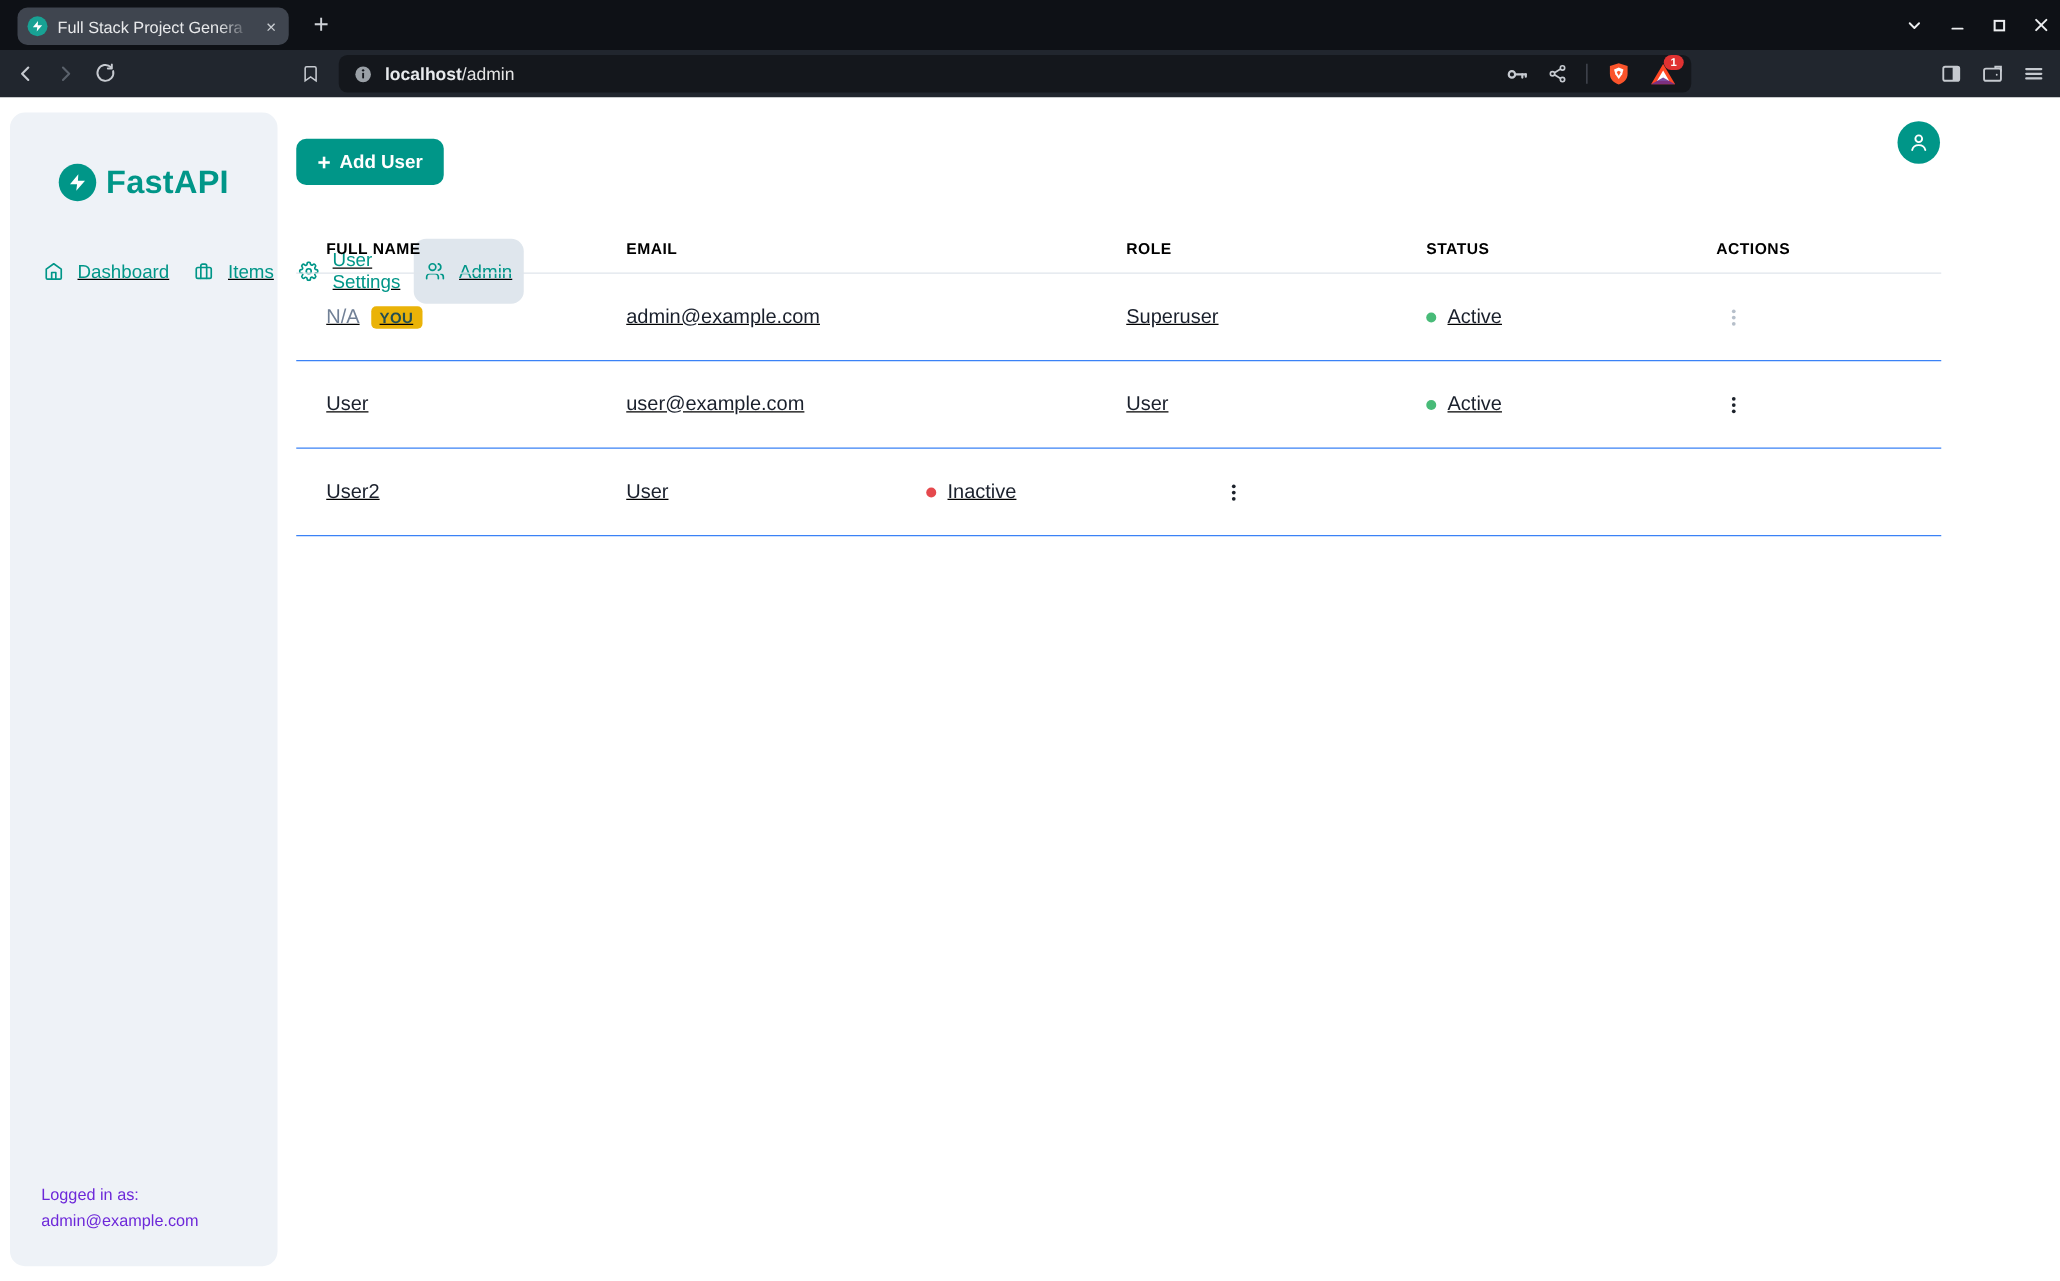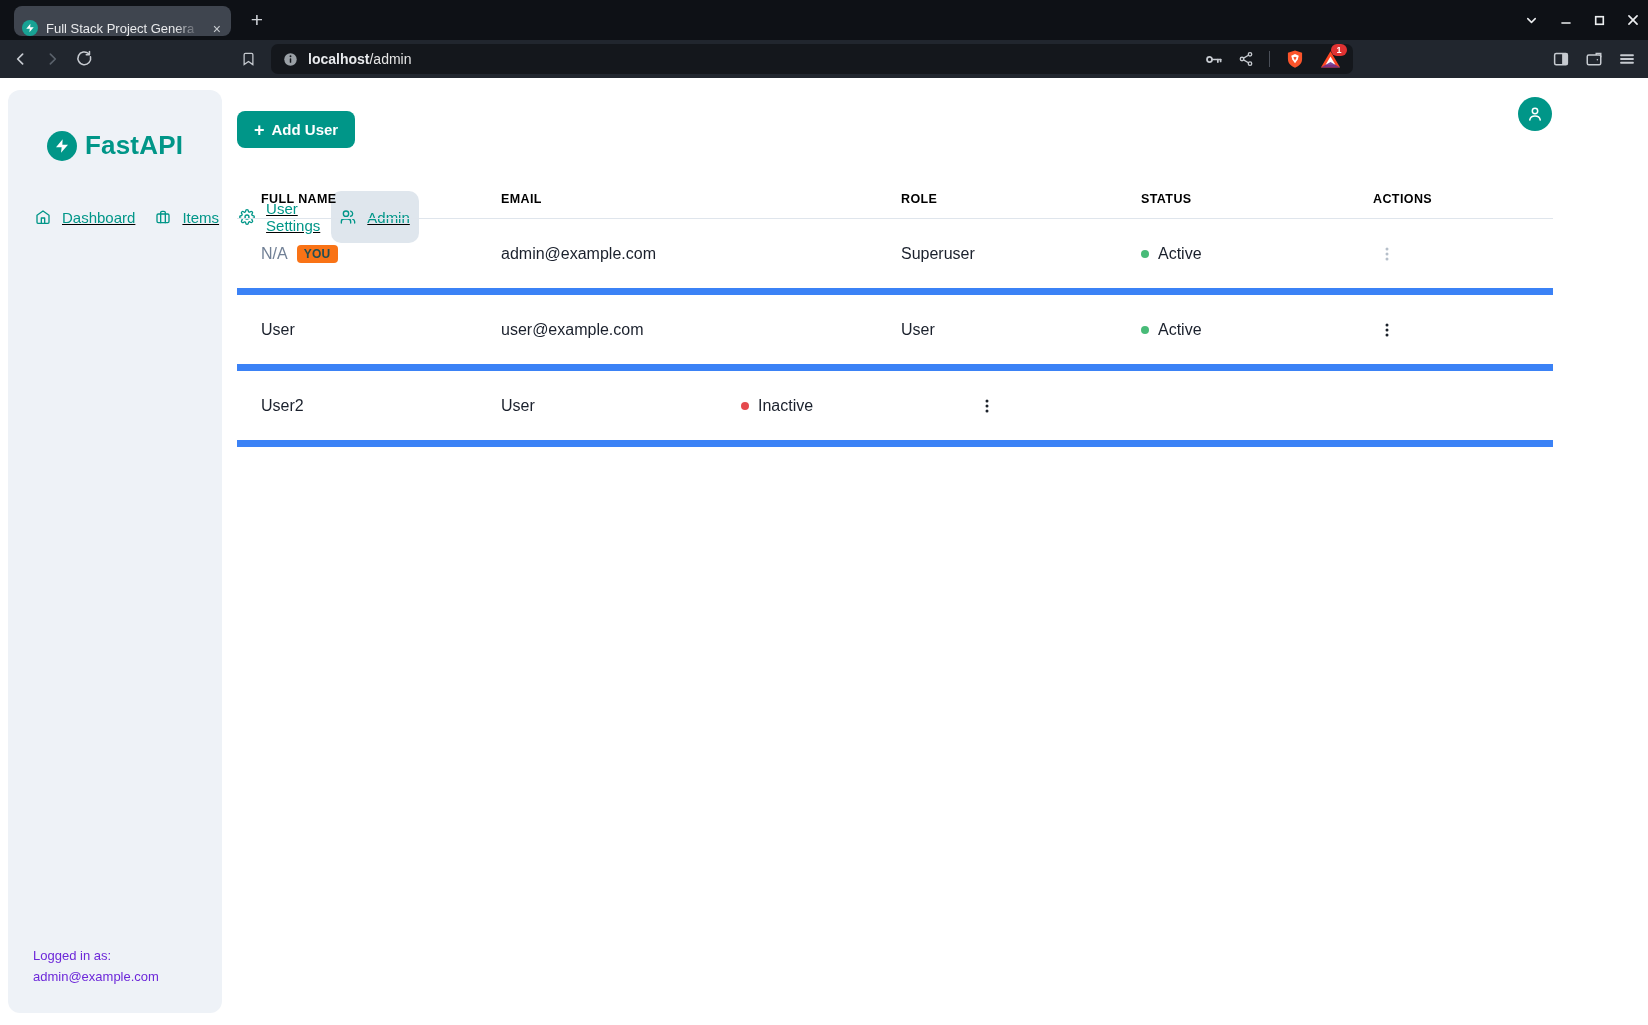--- a/index.html
+++ b/index.html
@@ -6,21 +6,21 @@
   body{
     width:1648px;height:1025px;overflow:hidden;position:relative;
     background:#ffffff;
     font-family:"Liberation Sans","DejaVu Sans",sans-serif;
     -webkit-font-smoothing:antialiased;
   }
   
   .titlebar{position:absolute;top:0;left:0;width:100%;height:40px;background:#0e1116;}
   .tab{
     position:absolute;left:14px;top:6px;width:217px;height:30px;background:#3f454f;
-    border-radius:8px;display:flex;align-items:flex-end;padding:0 8px;box-sizing:border-box;gap:8px;
+    border-radius:8px;display:flex;align-items:center;padding:0 8px;box-sizing:border-box;gap:8px;
   }
   .favicon{width:16px;height:16px;border-radius:50%;background:#18a294;display:flex;align-items:center;justify-content:center;flex:0 0 16px;}
   .tab-title{
     color:#e9eaec;font-size:13px;white-space:nowrap;overflow:hidden;flex:1;
     -webkit-mask-image:linear-gradient(90deg,#000 82%,transparent 98%);
     mask-image:linear-gradient(90deg,#000 82%,transparent 98%);
   }
   .tab-close{color:#c9cdd2;font-size:14px;line-height:14px;cursor:pointer;flex:0 0 auto;background:none;border:none;padding:0 2px;font-family:inherit;}
   .newtab-btn{position:absolute;left:243px;top:5px;width:28px;height:30px;background:none;border:none;color:#ced2d7;font-size:21px;line-height:28px;cursor:pointer;font-family:inherit;}
   .win-controls{position:absolute;right:8px;top:0;height:40px;display:flex;align-items:center;gap:20px;color:#eceef0;}
@@ -74,30 +74,30 @@
     font-family:inherit;
   }
   .add-user-btn .plus{font-size:18px;font-weight:bold;line-height:1;}
   
   .table{margin-top:31px;width:1316px;}
   .thead{display:flex;height:39px;align-items:center;border-bottom:1px solid #dfe5ec;}
   .th{
     font-size:12.5px;font-weight:bold;color:#000000;text-transform:uppercase;letter-spacing:.4px;
     padding-left:24px;box-sizing:border-box;
   }
-  .trow{display:flex;height:69px;border-bottom:7px solid #3b82f6;}
+  .trow{display:flex;height:69px;border-bottom:1px solid #3b82f6;text-decoration:underline;}
   .td{font-size:16px;color:#1a202c;padding-left:24px;box-sizing:border-box;display:flex;align-items:center;}
   .c1{width:240px;}
   .c2{width:400px;}
   .c3{width:240px;}
   .c4{width:232px;}
   .c5{flex:1;}
   .muted{color:#718096;}
   .you-badge{
-    margin-left:9px;background:#f97316;color:#234e52;font-size:12px;font-weight:bold;
+    margin-left:9px;background:#eab308;color:#234e52;font-size:12px;font-weight:bold;
     padding:2px 7px;border-radius:4px;letter-spacing:.3px;
   }
   .dot{width:8px;height:8px;border-radius:50%;margin-right:9px;flex:0 0 8px;}
   .dot.green{background:#48bb78;}
   .dot.red{background:#e5494d;}
   .kebab{background:none;border:none;padding:2px 6px;color:#1c222b;cursor:pointer;display:flex;}
   .kebab.disabled{color:#b6bfca;}
 </style>
 </head>
 <body>

